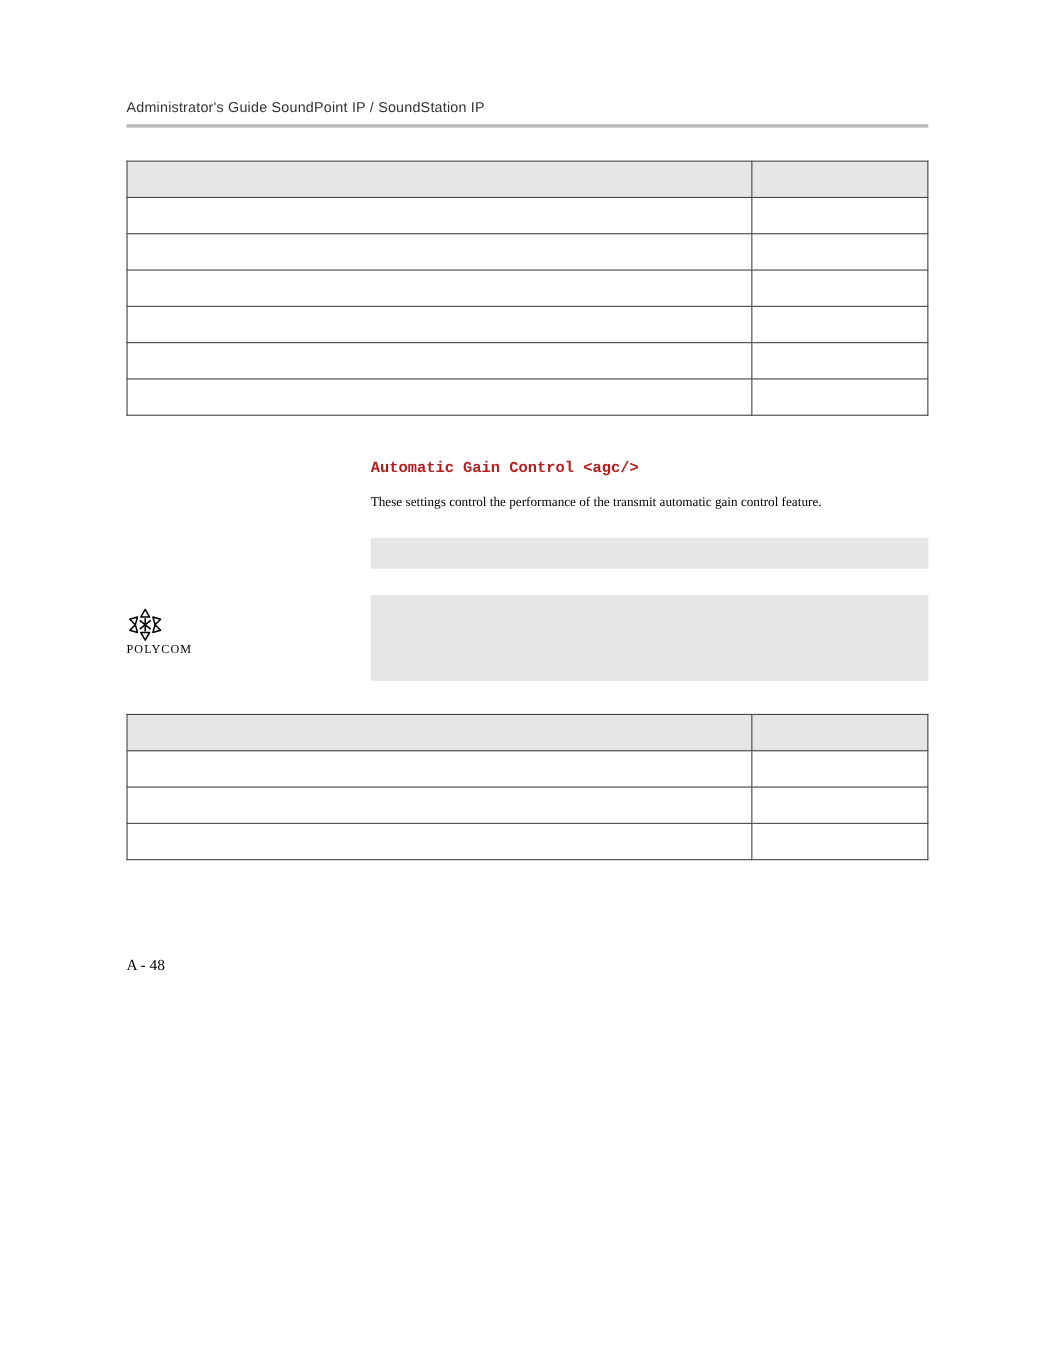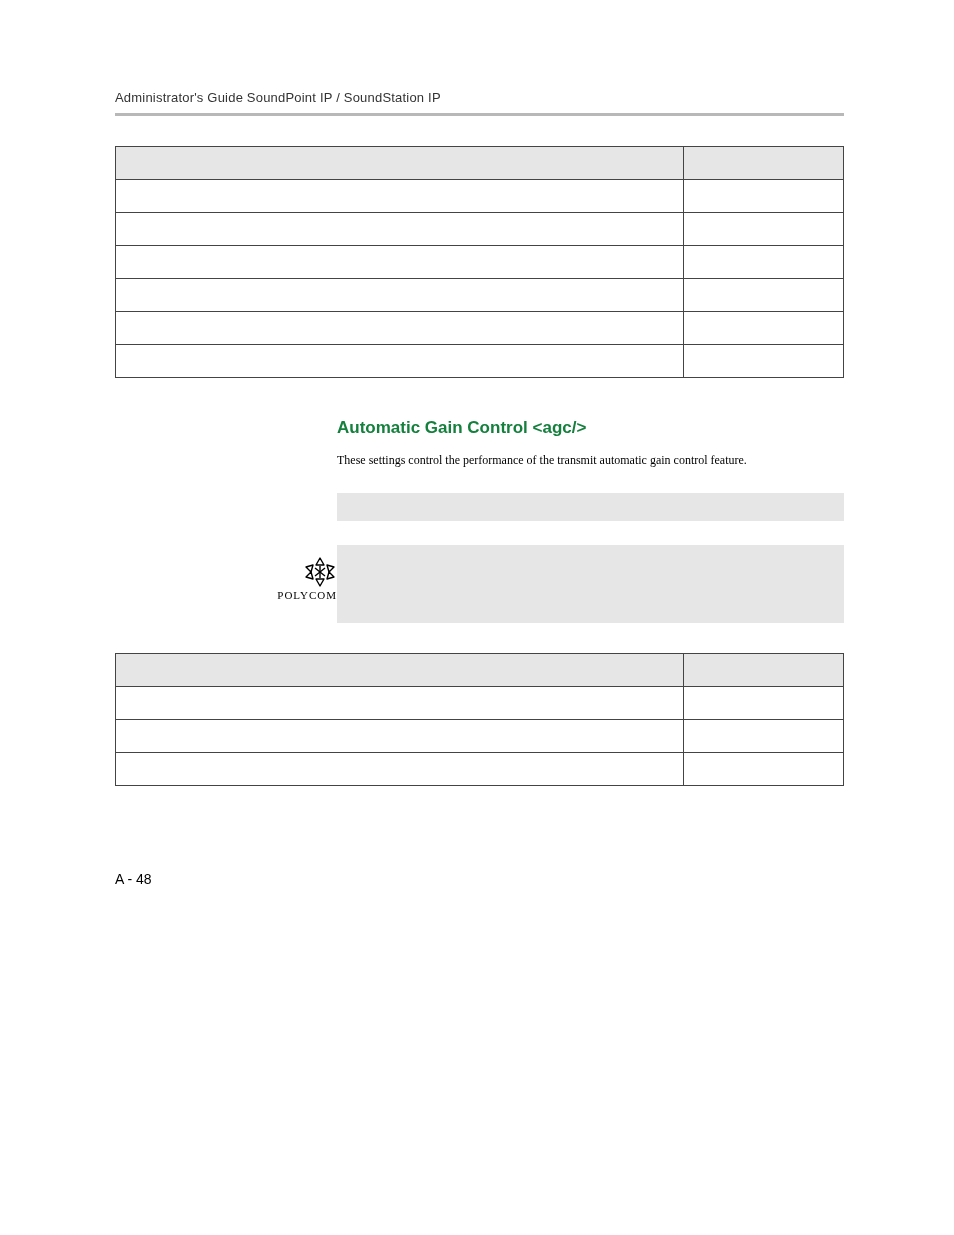--- a/index.html
+++ b/index.html
@@ -37,24 +37,24 @@
     padding: 6px 10px;
   }
   table.plain thead th {
     background: #e7e6e6;
     font-weight: normal;
   }
   table.plain col.c1 { width: 78%; }
   table.plain col.c2 { width: 22%; }
 
   .section-title {
-    font-family: Liberation Sans, sans-serif;
+    font-family: Liberation Mono, monospace;
     font-weight: bold;
-    color: #15803d;
-    font-size: 17px;
+    color: #b91c1c;
+    font-size: 14px;
     margin: 40px 0 14px 222px;
   }
   .body-text {
     font-family: 'Palatino Linotype', Palatino, Georgia, serif;
     font-size: 12px;
     line-height: 1.45;
     margin: 0 0 0 222px;
   }
 
   .bar {
@@ -66,42 +66,42 @@
 
   .note-row {
     display: flex;
     align-items: flex-start;
     margin-top: 24px;
   }
   .note-left {
     width: 222px;
     display: flex;
     flex-direction: column;
-    align-items: flex-end;
+    align-items: flex-start;
     padding-top: 12px;
   }
   .logo-caption {
     font-family: 'Times New Roman', serif;
     font-size: 11px;
     letter-spacing: 1px;
     margin-top: 2px;
   }
   .note-box {
     flex: 1;
     height: 78px;
     background: #e7e6e6;
   }
 
   .second-table-wrap { margin-top: 30px; }
 
   .page-num {
     position: absolute;
     left: 115px;
     bottom: 90px;
-    font-family: Liberation Sans, sans-serif;
+    font-family: Liberation Serif, serif;
     font-size: 14px;
     text-align: right;
   }
 </style>
 </head>
 <body>
 
 <div class="page">
 
   <div class="running-head">Administrator's Guide SoundPoint IP / SoundStation IP</div>

